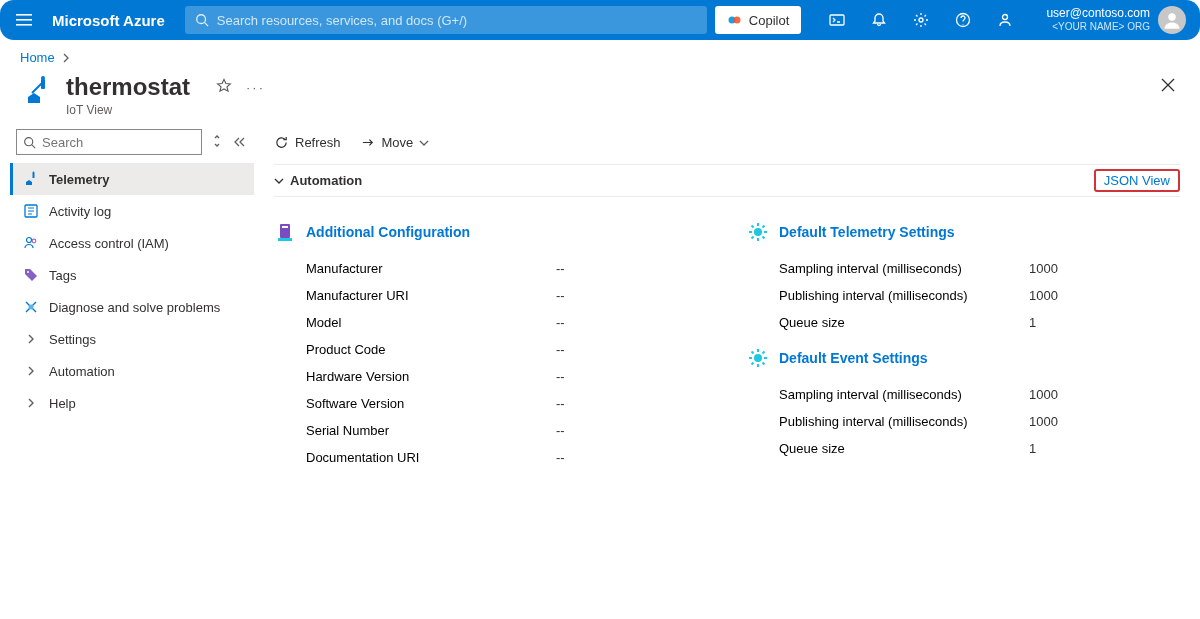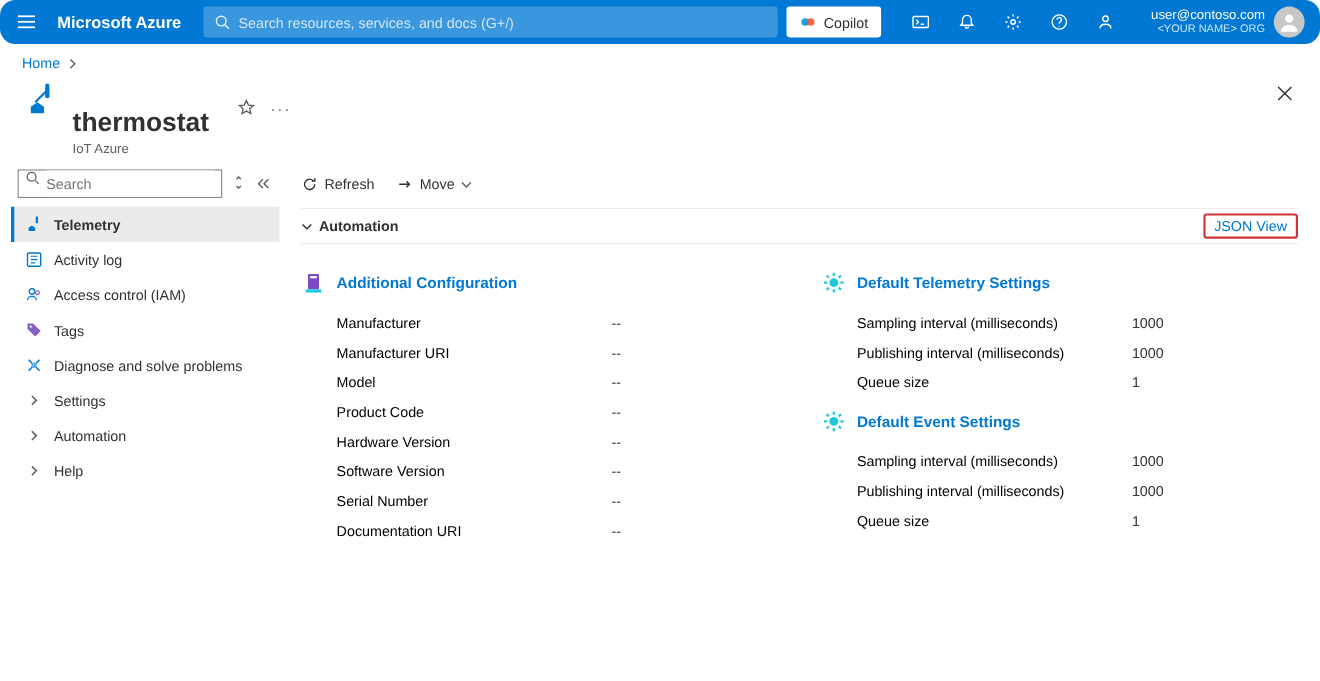--- a/index.html
+++ b/index.html
@@ -22,32 +22,32 @@
 
     
     .breadcrumb-row { padding: 10px 20px 0 20px; display: flex; align-items: center; gap: 6px; }
     .breadcrumb-row a { color: #0078d4; text-decoration: none; cursor: pointer; }
 
     
     .page-header { padding: 8px 20px 4px 20px; display: flex; align-items: flex-start; }
     .resource-icon { width: 36px; height: 36px; display: flex; align-items: center; justify-content: center; color: #0078d4; margin-right: 10px; }
     .title-block { display: flex; flex-direction: column; }
     .title-line { display: flex; align-items: center; gap: 14px; }
-    .title { font-size: 24px; font-weight: 600; margin-top: 25px; }
+    .title { font-size: 24px; font-weight: 600; }
     .subtitle { font-size: 12px; color: #605e5c; margin-top: 2px; }
     .header-actions { margin-left: 12px; display: flex; align-items: center; gap: 14px; color: #605e5c; }
     .close-x { margin-left: auto; width: 24px; height: 24px; display: flex; align-items: center; justify-content: center; cursor: pointer; color: #323130; }
 
     
     .body-split { display: flex; height: calc(619px - 40px - 28px - 56px); }
 
     
     .sidebar { width: 254px; border-right: none; padding: 8px 0 0 10px; }
     .sidebar-search-row { display: flex; align-items: center; gap: 10px; padding: 0 8px 8px 6px; }
-    .sidebar-search { flex: 1; height: 26px; border: 1px solid #8a8886; display: flex; padding: 0 6px; gap: 6px; min-width: 0; }
+    .sidebar-search { flex: 1; height: 26px; border: 1px solid #8a8886; display: flex; align-items: center; padding: 0 6px; gap: 6px; min-width: 0; }
     .sidebar-search input { border: none; outline: none; flex: 1; font-size: 13px; min-width: 0; width: 100%; }
     .side-control { color: #605e5c; cursor: pointer; flex-shrink: 0; }
     .nav-item { display: flex; align-items: center; gap: 10px; height: 32px; padding: 0 10px; cursor: pointer; border-left: 3px solid transparent; }
     .nav-item.selected { background: #edebe9; border-left: 3px solid #0078d4; font-weight: 600; }
     .nav-item .nav-icon { width: 16px; height: 16px; display: flex; align-items: center; justify-content: center; }
     .nav-item .label { font-size: 13px; }
 
     
     .main-pane { flex: 1; padding: 0 20px 0 20px; overflow: auto; }
     .toolbar { display: flex; align-items: center; gap: 20px; height: 44px; border-bottom: 1px solid #edebe9; }
@@ -160,21 +160,21 @@
       <div class="title">thermostat</div>
       <div class="header-actions">
         <span>
           <svg width="16" height="16" viewBox="0 0 16 16" fill="none" stroke="#605e5c" stroke-width="1.2">
               <path d="M8 1.5l1.9 4 4.4.4-3.3 3 1 4.3L8 11l-4 2.2 1-4.3-3.3-3 4.4-.4z"></path>
             </svg>
         </span>
         <span style="letter-spacing:2px;color:#605e5c;">···</span>
       </div>
     </div>
-    <div class="subtitle">IoT Azure</div>
+    <div class="subtitle">IoT View</div>
   </div>
   <div class="close-x">
     <svg width="14" height="14" viewBox="0 0 14 14" stroke="#323130" stroke-width="1.3">
         <line x1="1" y1="1" x2="13" y2="13"></line>
         <line x1="13" y1="1" x2="1" y2="13"></line>
       </svg>
   </div>
 </div>
 
 <div class="body-split">

